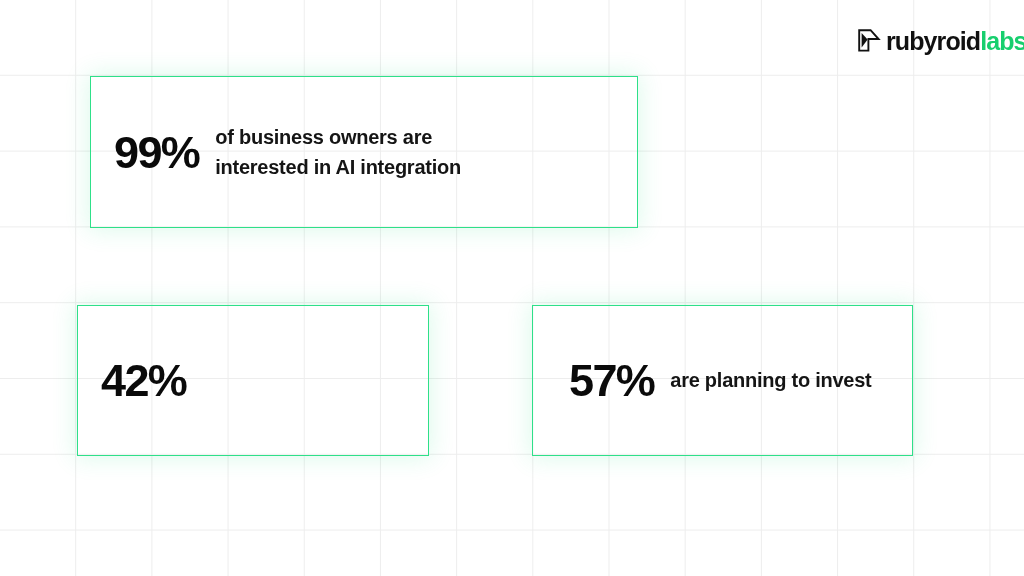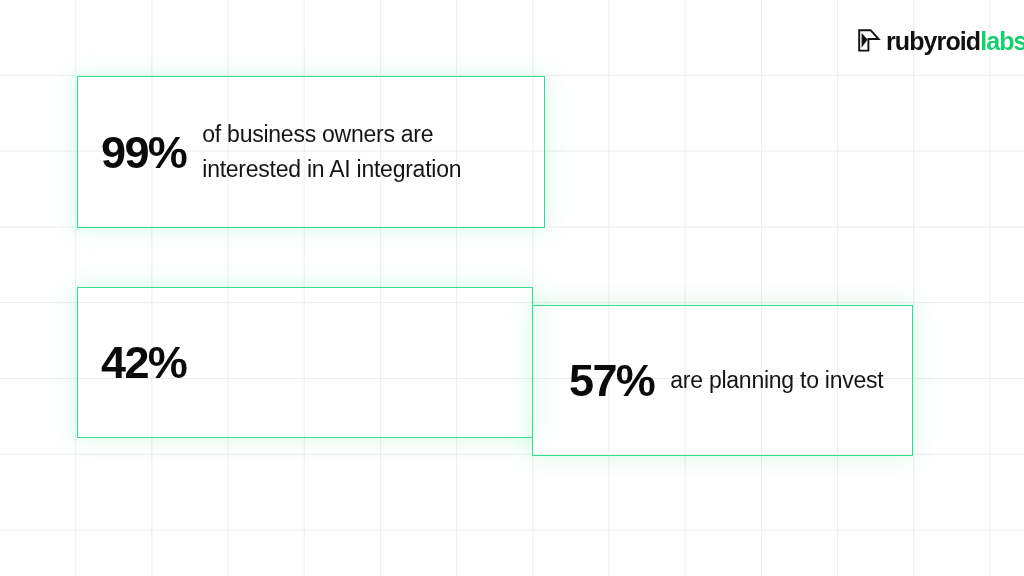--- a/index.html
+++ b/index.html
@@ -82,43 +82,43 @@
   .stat-value {
     font-size: 45px;
     font-weight: 700;
     color: #0a0a0a;
     letter-spacing: -1.6px;
     line-height: 1;
     white-space: nowrap;
     flex: 0 0 auto;
   }
   .stat-label {
-    font-size: 23px;
-    font-weight: 400;
+    font-size: 20px;
+    font-weight: 700;
     color: #151515;
     line-height: 1.52;
     letter-spacing: -0.25px;
     white-space: pre-line;
   }
 
   
   #card-99 {
-    left: 77px;
+    left: 90px;
     top: 76px;
-    width: 468px;
+    width: 548px;
     height: 152px;
   }
   #card-99 .card-inner { padding-left: 23px; }
   #card-99 .stat-value { margin-right: 16px; }
 
   
   #card-42 {
     left: 77px;
-    top: 287px;
-    width: 456px;
+    top: 305px;
+    width: 352px;
     height: 151px;
   }
   #card-42 .card-inner { padding-left: 23px; }
   #card-42 .stat-value { margin-right: 14px; }
 
   
   #card-57 {
     left: 532px;
     top: 305px;
     width: 381px;

